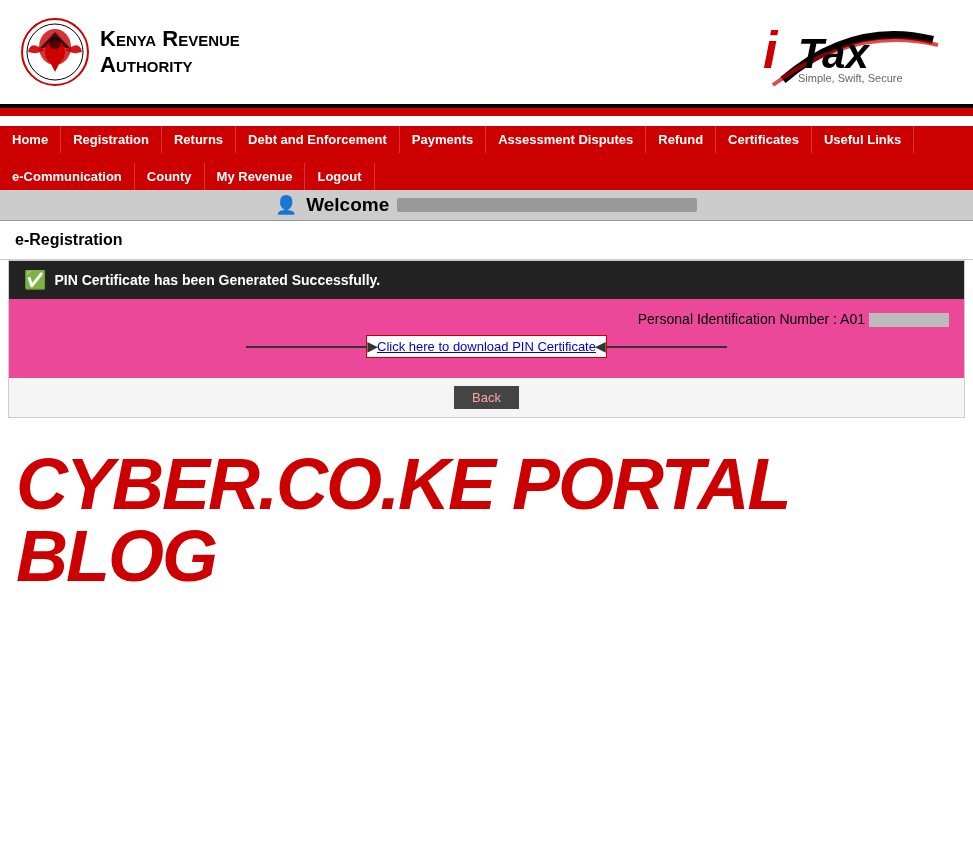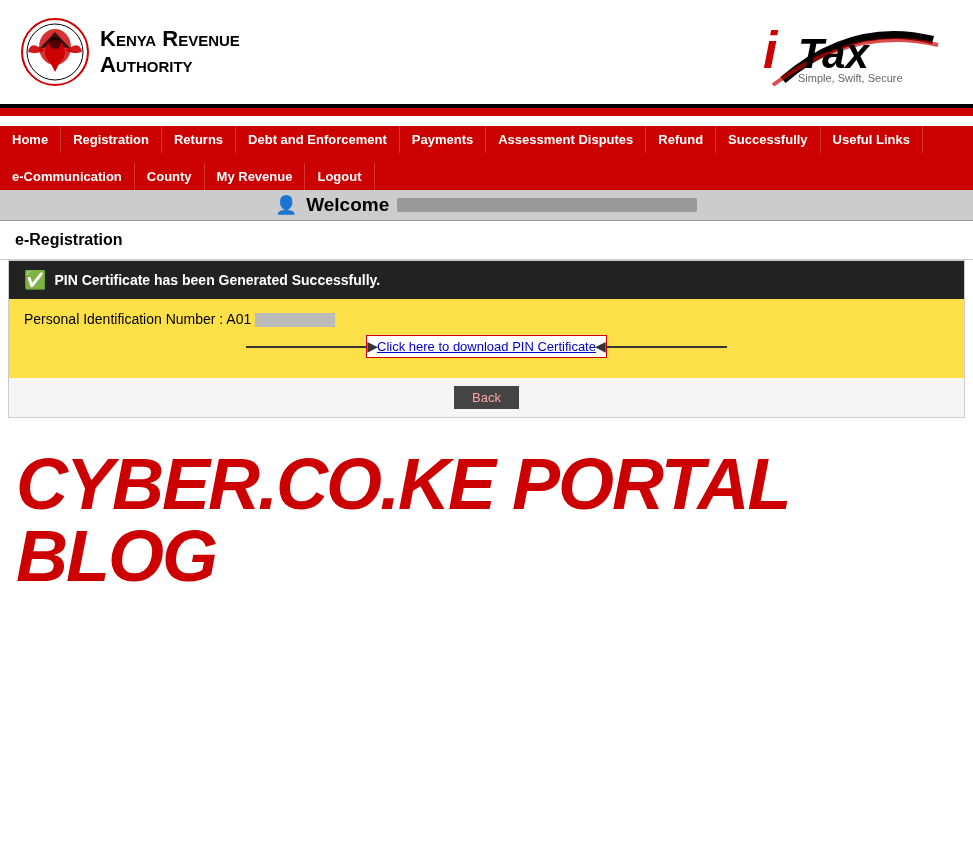--- a/index.html
+++ b/index.html
@@ -117,22 +117,22 @@
       gap: 8px;
     }
     .success-icon {
       color: #00cc00;
       font-size: 18px;
     }
 
     
     .pin-info {
       padding: 12px 15px;
-      text-align: left;
-      background: #fde047;
+      text-align: right;
+      background: #ec4899;
     }
     .pin-number {
       font-size: 14px;
       margin-bottom: 8px;
     }
     .pin-number .blurred-pin {
       display: inline-block;
       width: 80px;
       height: 14px;
       background: #bbb;
@@ -260,21 +260,21 @@
 
 <div class="nav-bar">
   <div class="nav-row">
     <div class="nav-item">Home</div>
     <div class="nav-item">Registration</div>
     <div class="nav-item">Returns</div>
     <div class="nav-item">Debt and Enforcement</div>
     <div class="nav-item">Payments</div>
     <div class="nav-item">Assessment Disputes</div>
     <div class="nav-item">Refund</div>
-    <div class="nav-item">Successfully</div>
+    <div class="nav-item">Certificates</div>
     <div class="nav-item">Useful Links</div>
   </div>
   <div class="nav-row">
     <div class="nav-item">e-Communication</div>
     <div class="nav-item">County</div>
     <div class="nav-item">My Revenue</div>
     <div class="nav-item">Logout</div>
   </div>
 </div>
 

